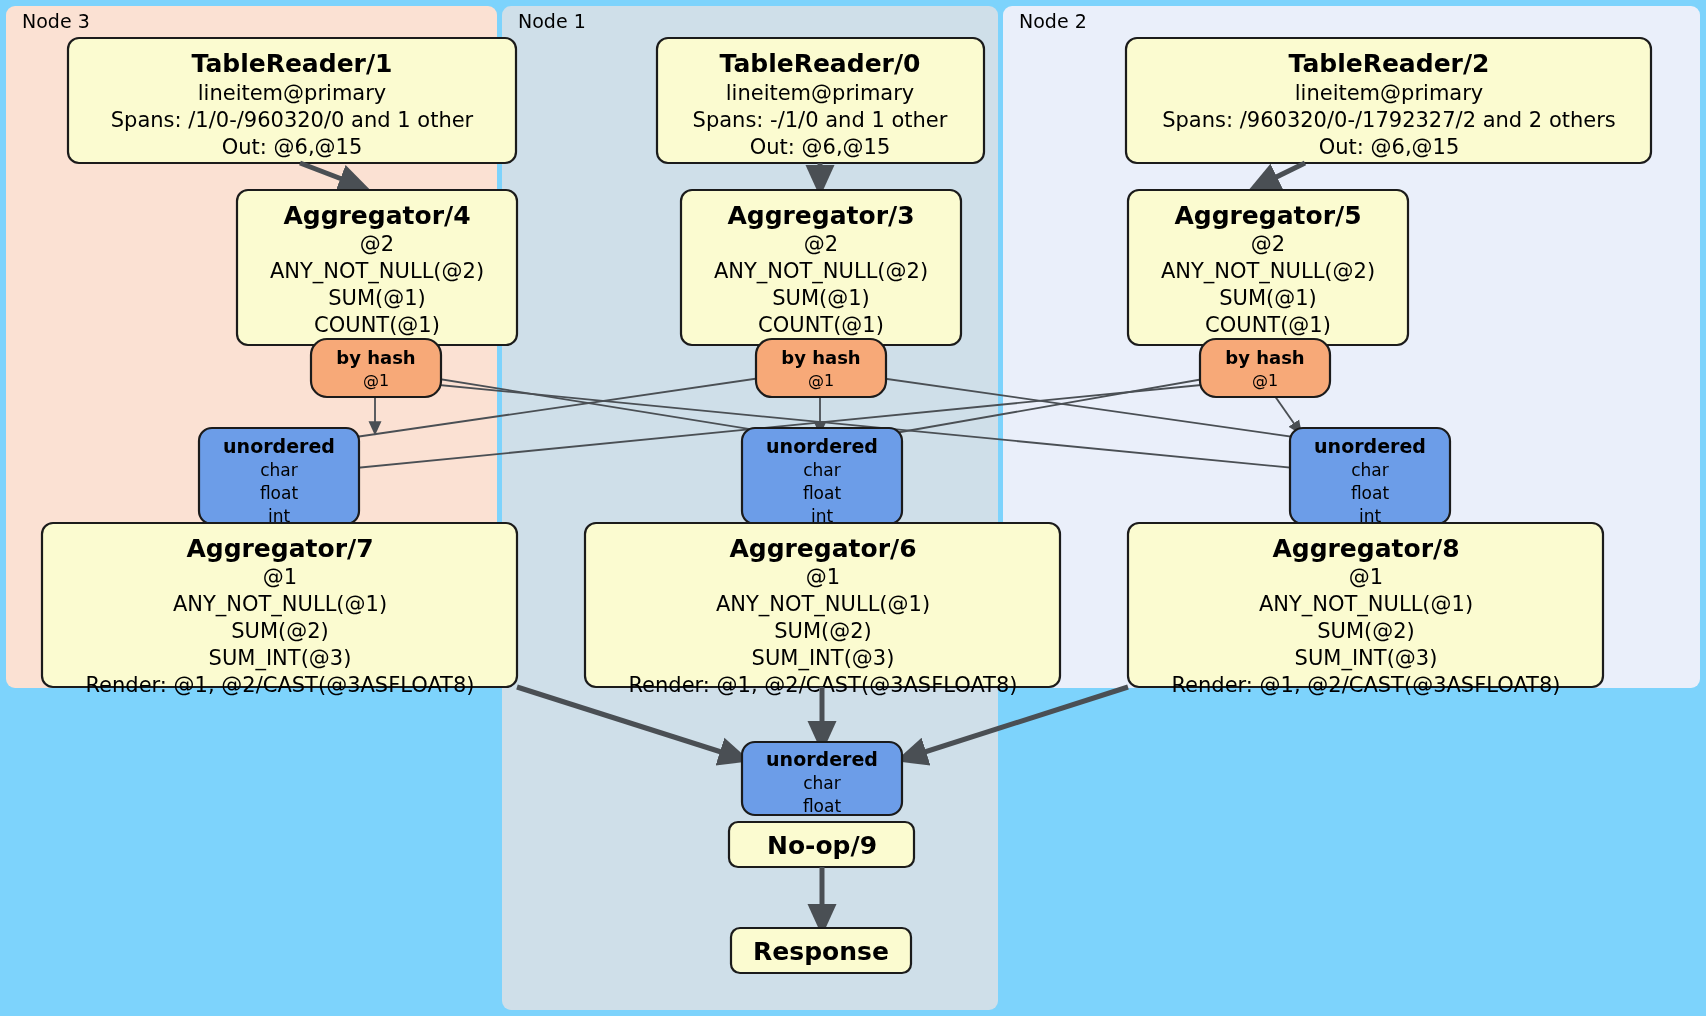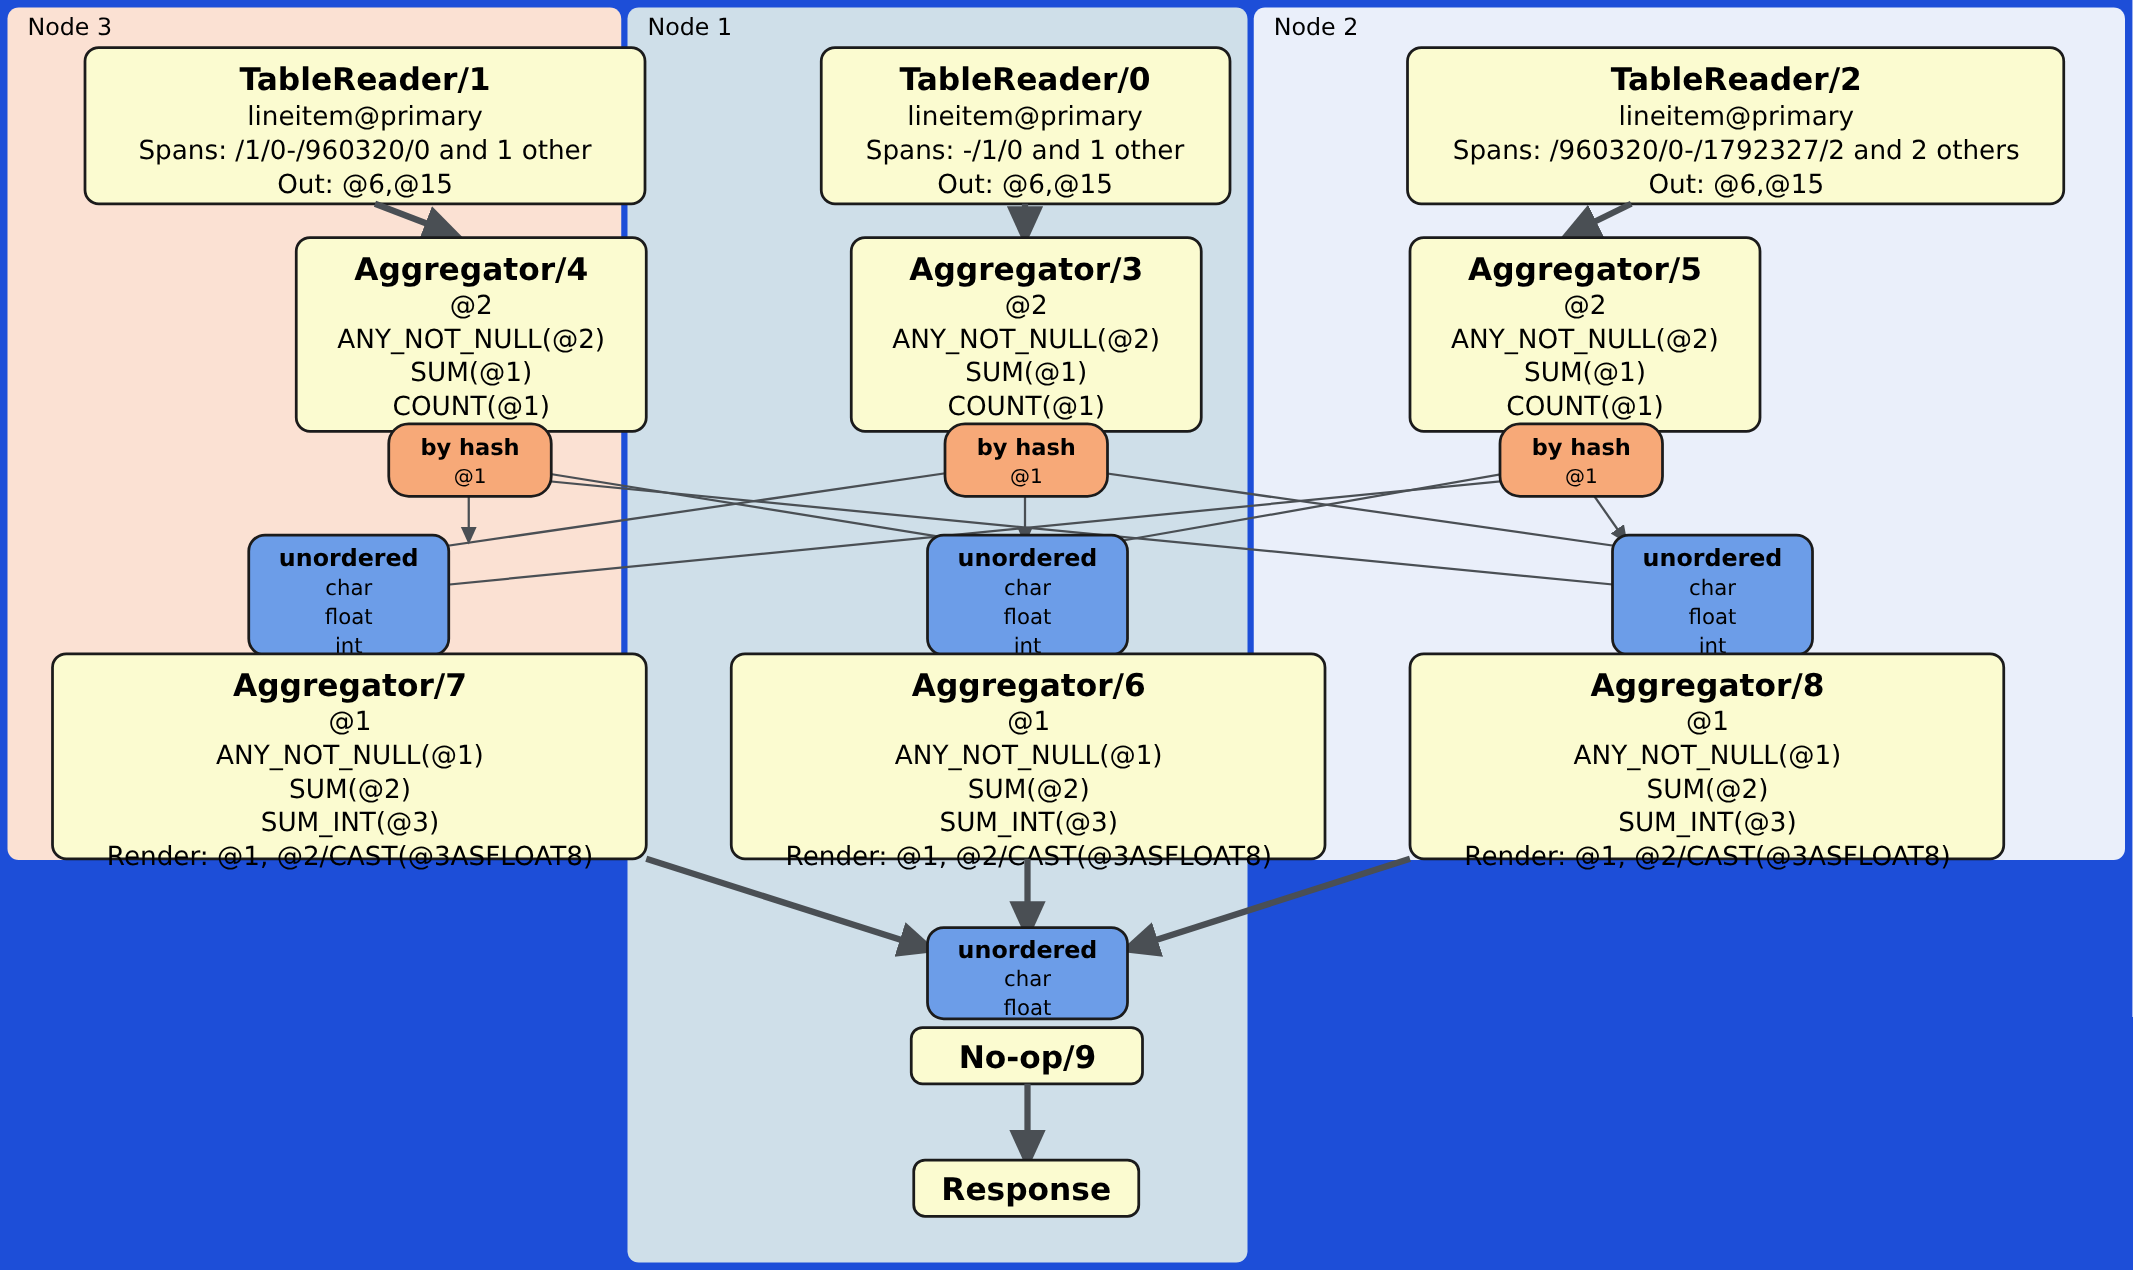--- a/index.html
+++ b/index.html
@@ -1,17 +1,17 @@
 <!DOCTYPE html>
 <html><head>
 <meta charset="utf-8">
 <style>
   html,body{margin:0;padding:0;background:#ffffff;}
   body{font-family:"DejaVu Sans","Liberation Sans",sans-serif;}
-  #stage{position:relative;width:1706px;height:1016px;background:#1d4ed8;overflow:hidden;}
+  #stage{position:relative;width:1706px;height:1016px;background:#7dd3fc;overflow:hidden;}
   svg{display:block;}
   .node-panel-label{font-size:19px;fill:#000;font-family:"DejaVu Sans","Liberation Sans",sans-serif;}
   .box-title{font-size:25px;font-weight:bold;fill:#000;font-family:"DejaVu Sans","Liberation Sans",sans-serif;}
   .box-line{font-size:21px;fill:#000;font-family:"DejaVu Sans","Liberation Sans",sans-serif;}
   .router-title{font-size:18px;font-weight:bold;fill:#000;font-family:"DejaVu Sans","Liberation Sans",sans-serif;}
   .router-line{font-size:16px;fill:#000;font-family:"DejaVu Sans","Liberation Sans",sans-serif;}
   .sync-title{font-size:19px;font-weight:bold;fill:#000;font-family:"DejaVu Sans","Liberation Sans",sans-serif;}
   .sync-line{font-size:17px;fill:#000;font-family:"DejaVu Sans","Liberation Sans",sans-serif;}
   .proc-box{fill:#fbfbd0;stroke:#1b1b1b;stroke-width:2.2;}
   .router-box{fill:#f7a978;stroke:#1b1b1b;stroke-width:2.2;}

